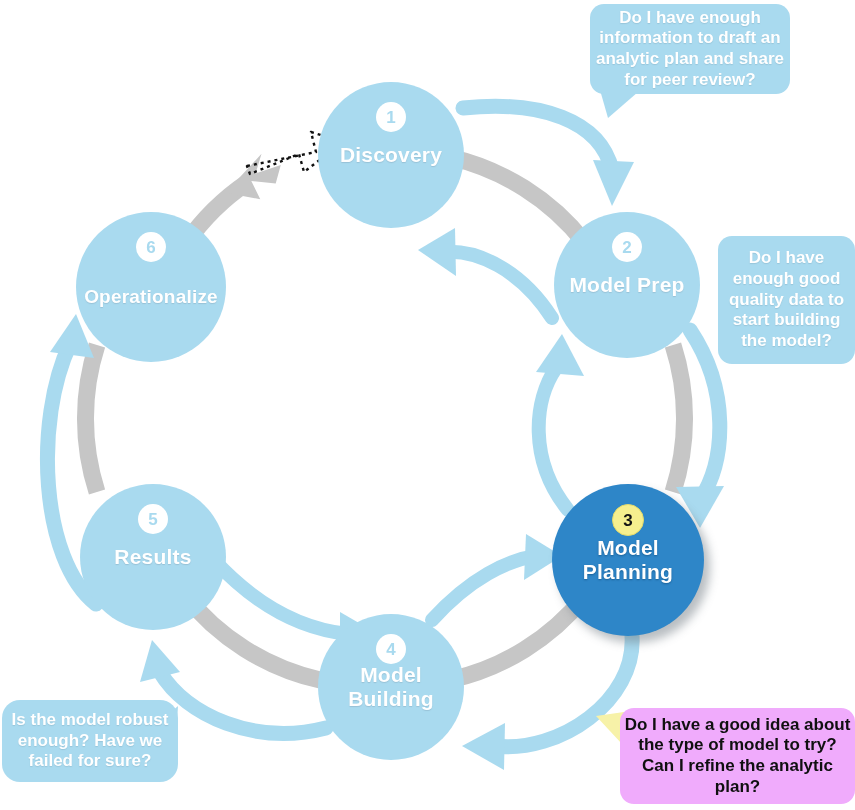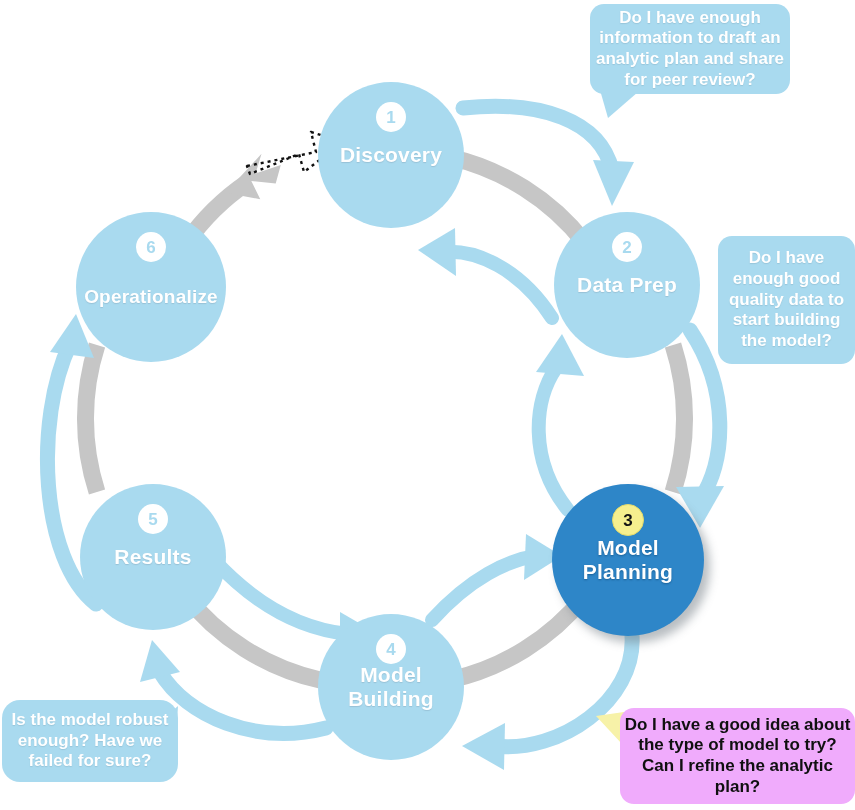--- a/index.html
+++ b/index.html
@@ -205,21 +205,21 @@
     </g>
   </svg>
 
   <div class="node light" style="left:318px; top:82px; width:146px; height:146px;">
     <span class="badge white">1</span>
     <span class="node-label">Discovery</span>
   </div>
 
   <div class="node light" style="left:554px; top:212px; width:146px; height:146px;">
     <span class="badge white">2</span>
-    <span class="node-label">Data Prep</span>
+    <span class="node-label">Model Prep</span>
   </div>
 
   <div class="node highlight" style="left:552px; top:484px; width:152px; height:152px;">
     <span class="badge yellow">3</span>
     <span class="node-label">Model</span>
     <span class="node-label">Planning</span>
   </div>
 
   <div class="node light" style="left:318px; top:614px; width:146px; height:146px;">
     <span class="badge white">4</span>

